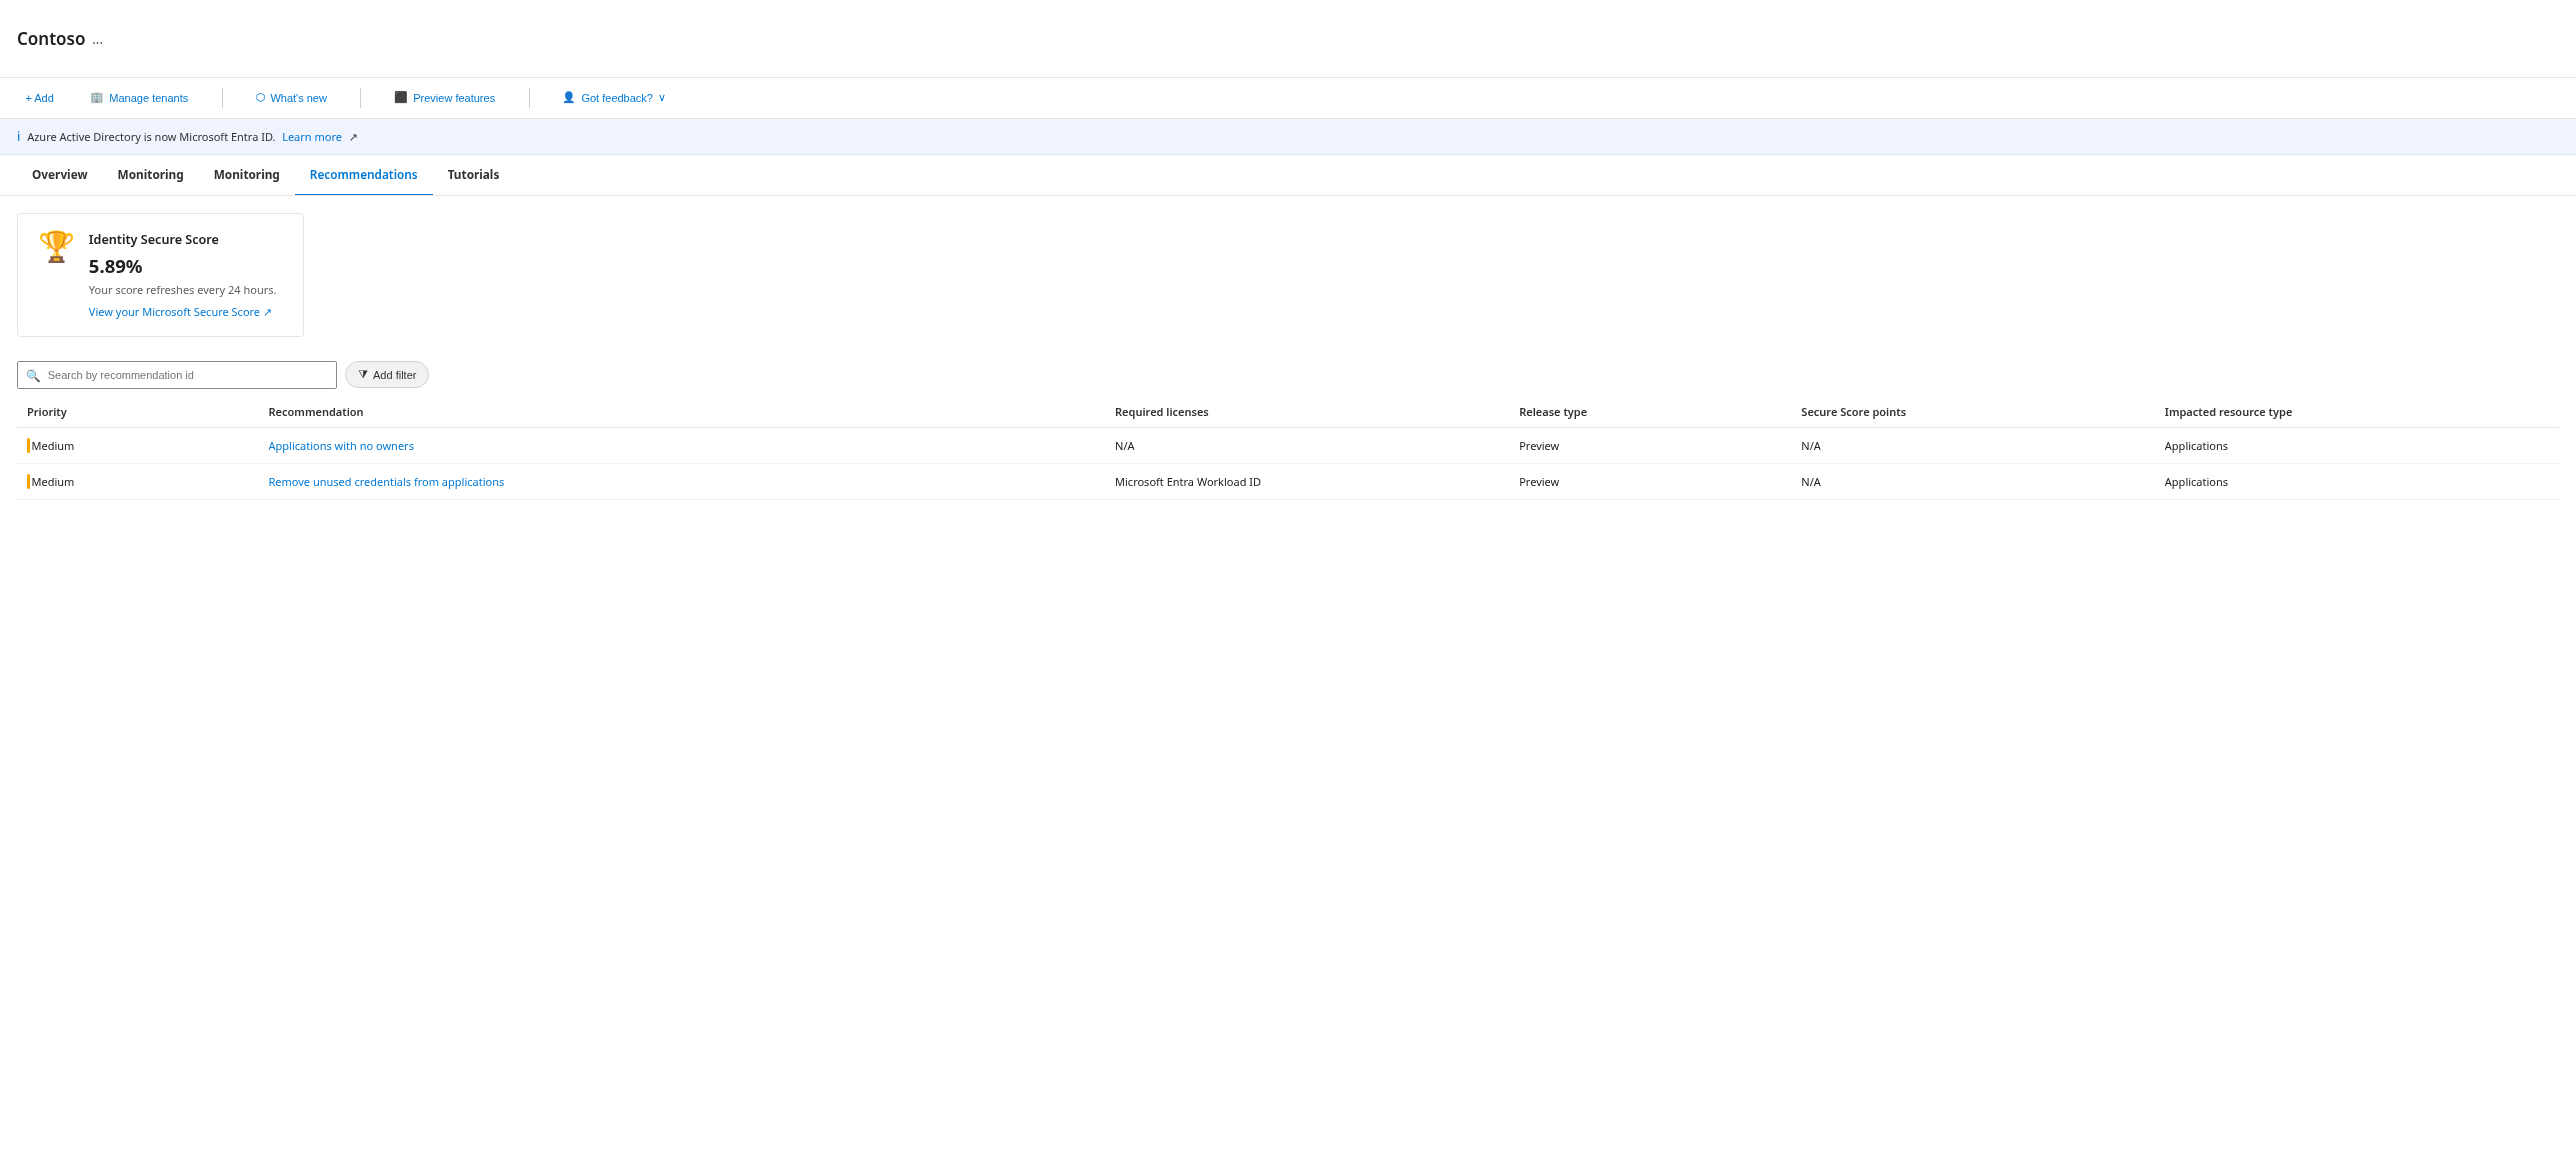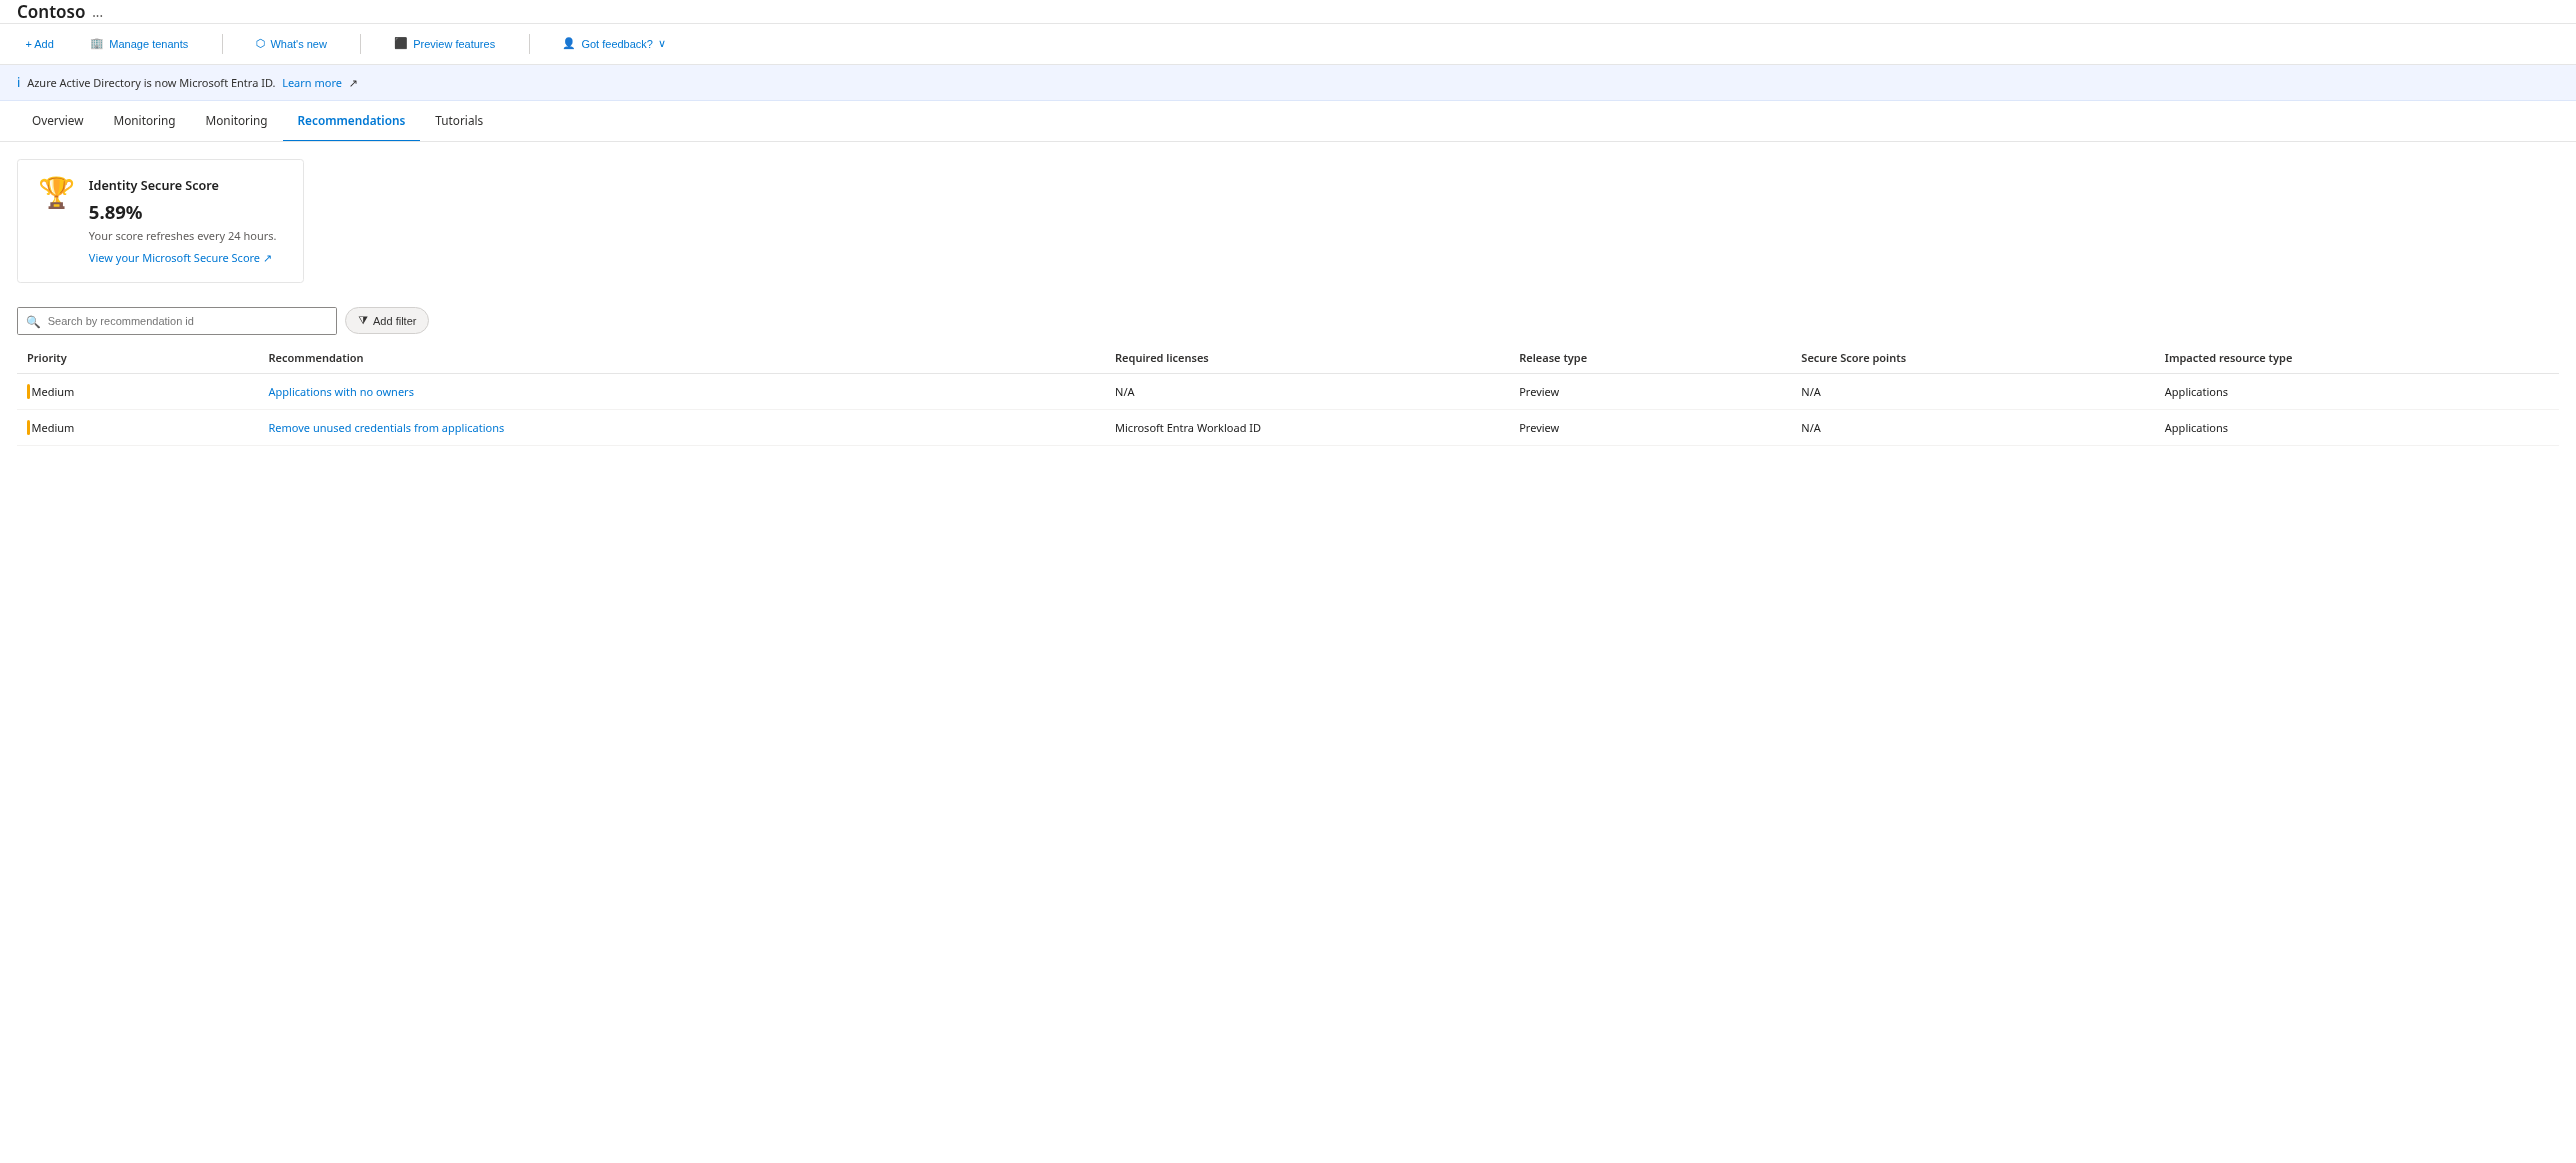--- a/index.html
+++ b/index.html
@@ -7,21 +7,21 @@
       font-family: 'Segoe UI', system-ui, -apple-system, sans-serif;
       font-size: 11.8px;
       color: #202020;
       background: #fff;
     }
 
     
     .app-header {
       display: flex;
       align-items: center;
-      padding: 0 17px;
+      padding: 27px 17px;
       border-bottom: 0.8px solid #e5e5e5;
     }
     .app-title {
       font-size: 17px;
       font-weight: 600;
       margin-right: 6.7px;
     }
     .ellipsis-btn {
       color: #605e5c;
       cursor: pointer;
@@ -83,20 +83,21 @@
       border-bottom: 0.8px solid #e5e5e5;
       gap: 0;
     }
     .nav-tab {
       padding: 11.8px 15px;
       font-size: 11.8px;
       cursor: pointer;
       color: #323130;
       border-bottom: 1.7px solid transparent;
       text-decoration: none;
+      font-weight: bold;
     }
     .nav-tab.active {
       color: #0078d4;
       border-bottom: 1.7px solid #0078d4;
       font-weight: 600;
     }
 
     
     .main-content {
       padding: 17px 17px;

